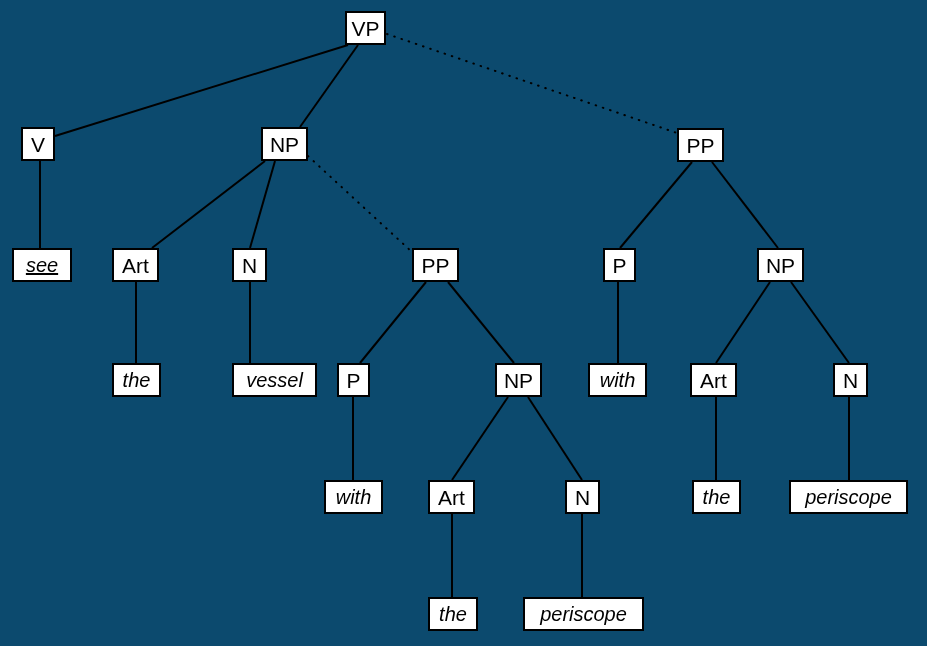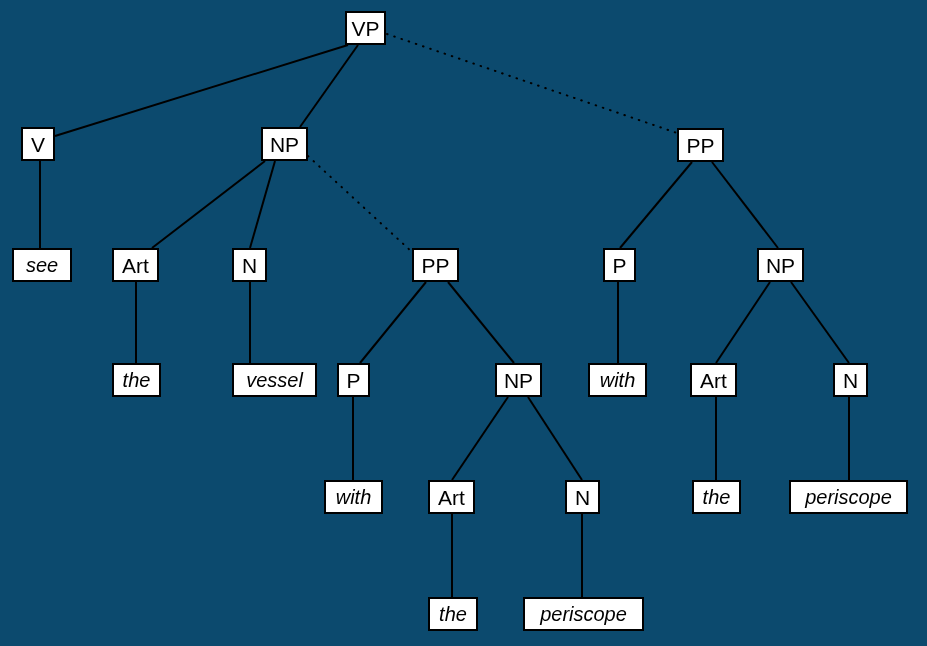--- a/index.html
+++ b/index.html
@@ -76,21 +76,21 @@
       <line x1="770" y1="282" x2="716" y2="363" stroke="#000000" stroke-width="2"></line>
       <line x1="791" y1="282" x2="849" y2="363" stroke="#000000" stroke-width="2"></line>
       <line x1="716" y1="397" x2="716" y2="480" stroke="#000000" stroke-width="2"></line>
       <line x1="849" y1="397" x2="849" y2="480" stroke="#000000" stroke-width="2"></line>
     </svg>
   <div id="node-layer">
       <div class="node cat" style="left: 345px; top: 11px; width: 41px; height: 34px;">VP</div>
       <div class="node cat" style="left: 21px; top: 127px; width: 34px; height: 34px;">V</div>
       <div class="node cat" style="left: 261px; top: 127px; width: 47px; height: 34px;">NP</div>
       <div class="node cat" style="left: 677px; top: 128px; width: 47px; height: 34px;">PP</div>
-      <div class="node word" style="left: 12px; top: 248px; width: 60px; height: 34px;">see</div>
+      <div class="node word" style="left: 12px; top: 248px; width: 60px; height: 34px; text-decoration: underline;">see</div>
       <div class="node cat" style="left: 112px; top: 248px; width: 47px; height: 34px;">Art</div>
       <div class="node cat" style="left: 232px; top: 248px; width: 35px; height: 34px;">N</div>
       <div class="node cat" style="left: 412px; top: 248px; width: 47px; height: 34px;">PP</div>
       <div class="node cat" style="left: 603px; top: 248px; width: 33px; height: 34px;">P</div>
       <div class="node cat" style="left: 757px; top: 248px; width: 47px; height: 34px;">NP</div>
       <div class="node word" style="left: 112px; top: 363px; width: 49px; height: 34px;">the</div>
       <div class="node word" style="left: 208px; top: 363px; width: 85px; height: 34px; margin-left: 24px;">vessel</div>
       <div class="node cat" style="left: 337px; top: 363px; width: 33px; height: 34px;">P</div>
       <div class="node cat" style="left: 495px; top: 363px; width: 47px; height: 34px;">NP</div>
       <div class="node word" style="left: 588px; top: 363px; width: 59px; height: 34px;">with</div>

